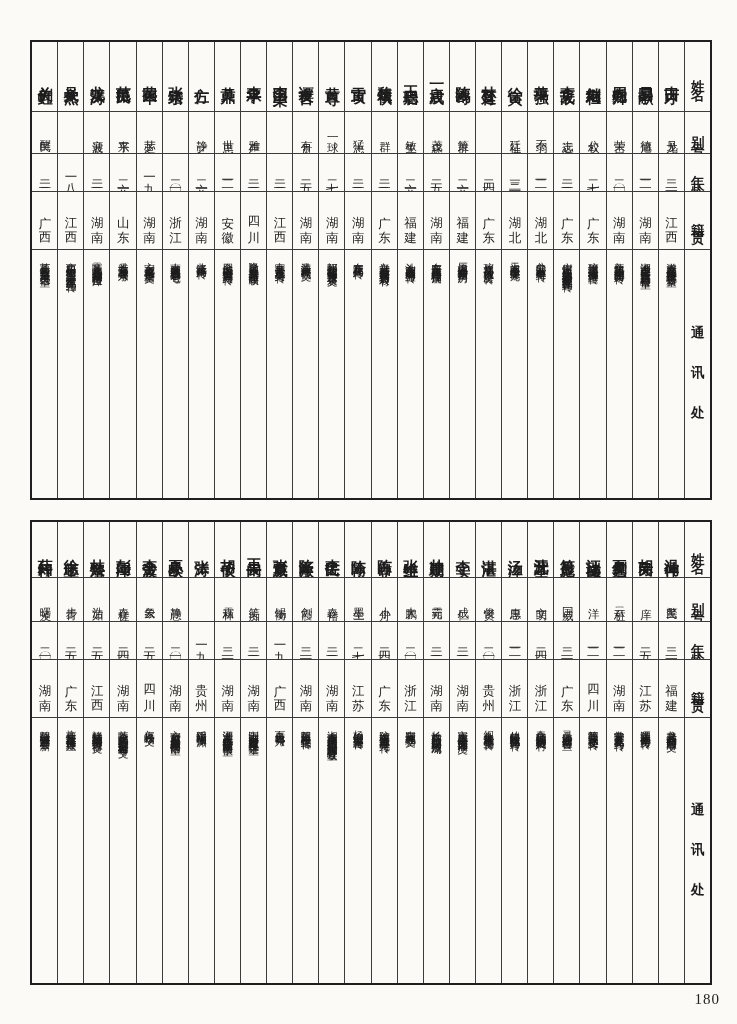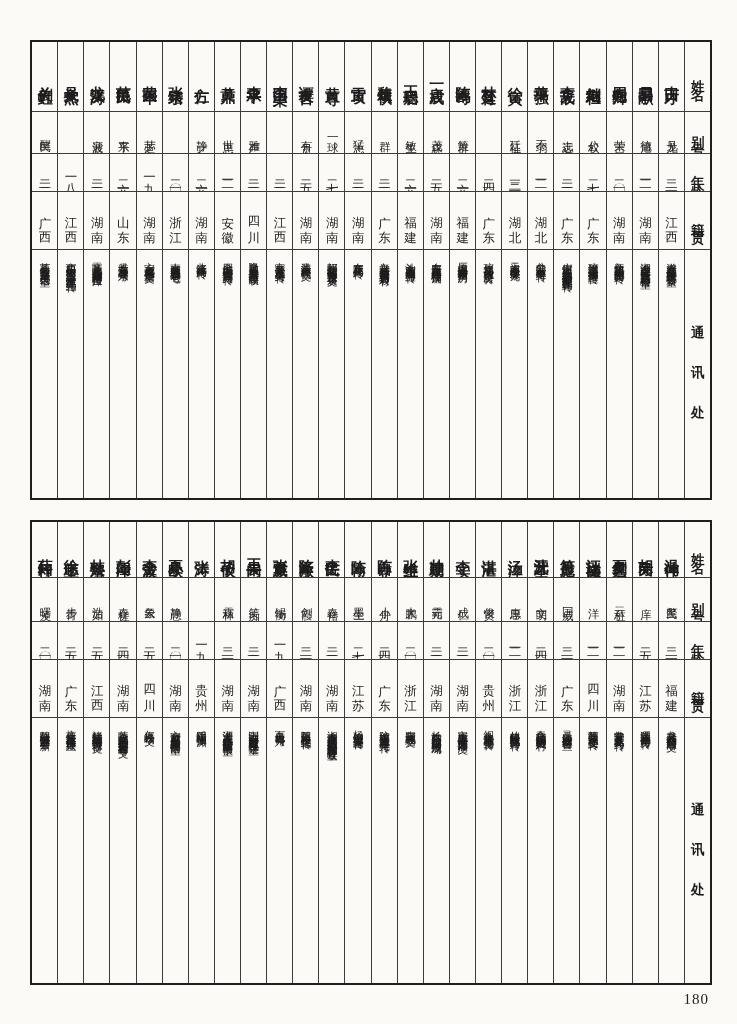--- a/index.html
+++ b/index.html
@@ -52,21 +52,21 @@
   .v-name{font-size:15px;font-weight:600;letter-spacing:2px;}
   .v-alias{font-size:11.5px;letter-spacing:2px;color:#222;}
   .v-age{font-size:12.5px;letter-spacing:3px;}
   .v-native{font-size:12.5px;letter-spacing:15px;}
   .v-addr{font-size:10.5px;line-height:11.5px;letter-spacing:1px;max-height:100%;}
   .v-h{font-weight:700;font-size:13.5px;letter-spacing:9px;}
   .v-h-addr{font-weight:700;font-size:13.5px;letter-spacing:40px;}
   .hcol .cell{justify-content:center;}
   .hcol .c-addr{align-items:center;padding-top:0;}
   .page-number{
-    position:absolute;right:28px;bottom:16px;
+    position:absolute;right:17px;bottom:16px;
     font-size:15px;letter-spacing:1px;color:#222;
     font-family:"Liberation Serif","DejaVu Serif",serif;
     margin-top:48px;
   }
 </style>
 </head>
 <body>
 
 <div class="page">
 

